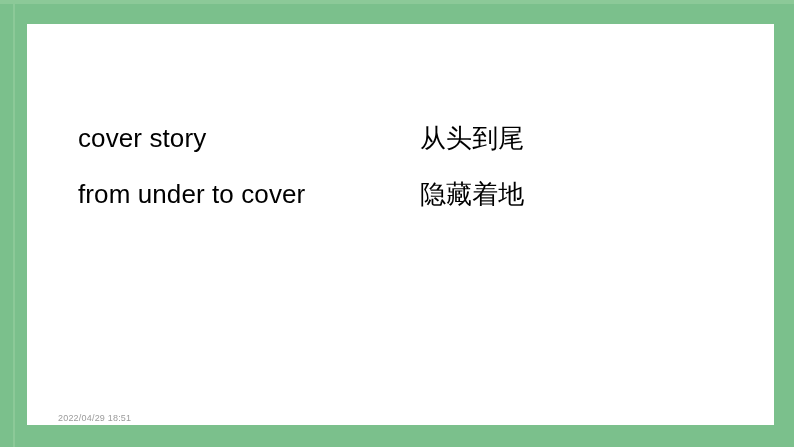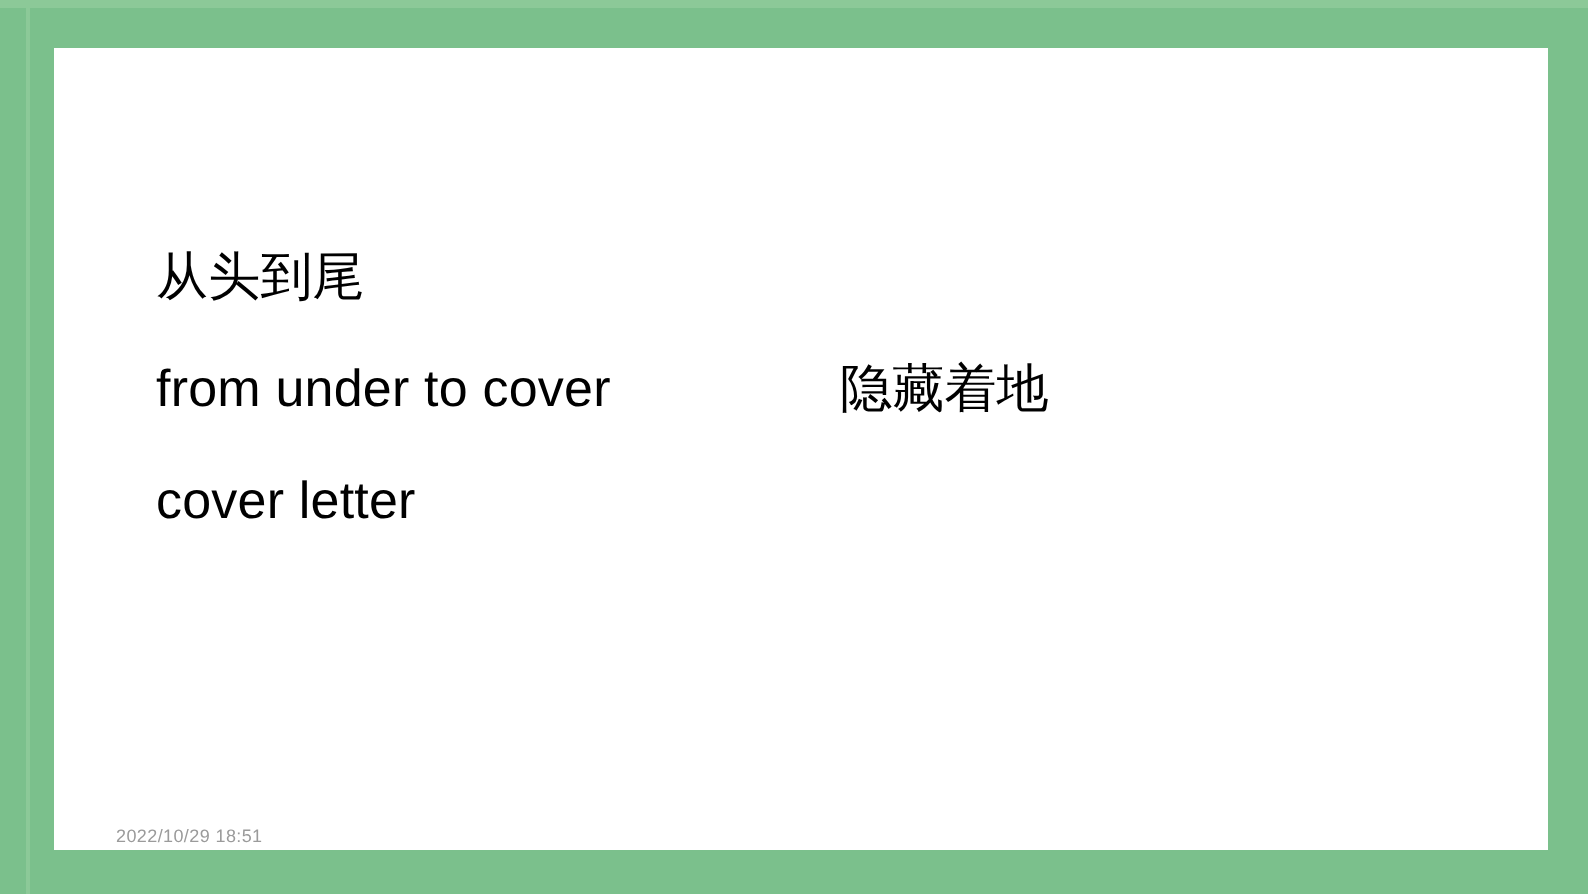--- a/index.html
+++ b/index.html
@@ -105,31 +105,31 @@
 <div class="slide">
 
   <div class="frame-highlight-top"></div>
   <div class="frame-highlight-left"></div>
 
   <div class="canvas">
 
     <div class="vocab-table">
 
       <div class="vocab-row">
+        <div class="term-cell">cover story</div>
         <div class="meaning-cell">从头到尾</div>
       </div>
 
       <div class="vocab-row">
         <div class="term-cell">from under to cover</div>
         <div class="meaning-cell">隐藏着地</div>
       </div>
 
       <div class="vocab-row">
-        <div class="term-cell">cover letter</div>
       </div>
 
 
     </div>
 
-    <div class="timestamp">2022/10/29 18:51</div>
+    <div class="timestamp">2022/04/29 18:51</div>
 
   </div>
 </div>
 
 </body></html>

